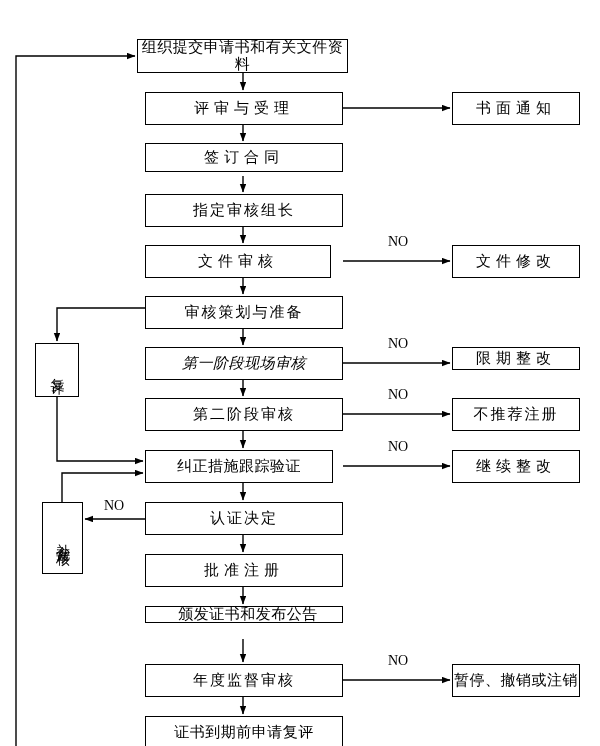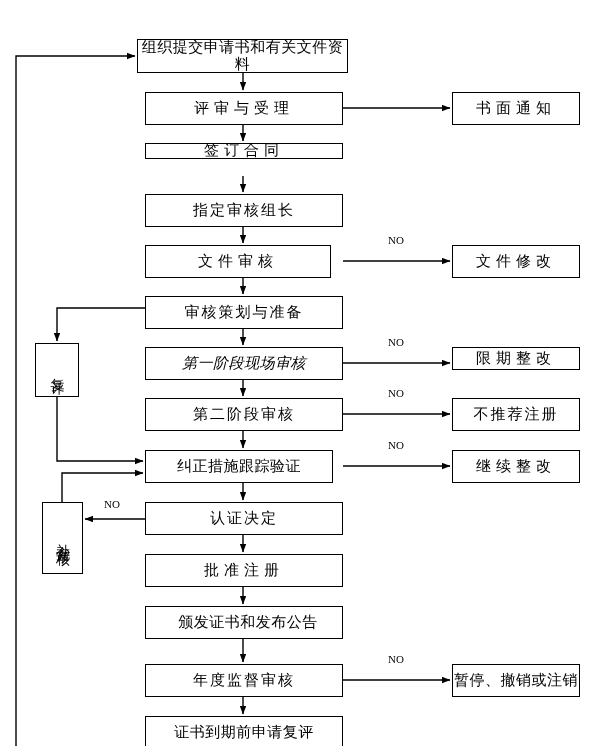--- a/index.html
+++ b/index.html
@@ -48,21 +48,21 @@
   .node.tight      { letter-spacing: 0.5px; }
   .node.vertical {
     writing-mode: vertical-rl;
     text-orientation: upright;
     letter-spacing: 3px;
     font-size: 14px;
   }
   .edge-label {
     position: absolute;
     font-family: "Liberation Serif", "DejaVu Serif", serif;
-    font-size: 11px;
+    font-size: 14px;
     color: #000000;
     z-index: 3;
     white-space: nowrap;
   }
 </style>
 </head>
 <body>
 
 <div id="canvas">
 
@@ -102,30 +102,30 @@
       <path d="M62,466 L62,437 L143,437" marker-end="url(#arw)"></path>
 
       <path d="M145,483 L85,483" marker-end="url(#arw)"></path>
 
       <path d="M243,713 L243,735 L16,735 L16,20 L135,20" marker-end="url(#arw)"></path>
     </g>
   </svg>
 
 <div class="node tight" style="left: 137px; top: 3px; width: 211px; height: 34px;">组织提交申请书和有关文件资料</div>
     <div class="node wide-space" style="left: 145px; top: 56px; width: 198px; height: 33px;">评审与受理</div>
-    <div class="node wide-space" style="left: 145px; top: 107px; width: 198px; height: 16px;">签订合同</div>
+    <div class="node wide-space" style="left: 145px; top: 107px; width: 198px; height: 29px;">签订合同</div>
     <div class="node mid-space" style="left: 145px; top: 158px; width: 198px; height: 33px;">指定审核组长</div>
     <div class="node wide-space" style="left: 145px; top: 209px; width: 186px; height: 33px;">文件审核</div>
     <div class="node mid-space" style="left: 145px; top: 260px; width: 198px; height: 33px;">审核策划与准备</div>
     <div class="node tight" style="left: 145px; top: 311px; width: 198px; height: 33px; font-style: italic;">第一阶段现场审核</div>
     <div class="node mid-space" style="left: 145px; top: 362px; width: 198px; height: 33px;">第二阶段审核</div>
     <div class="node tight" style="left: 145px; top: 414px; width: 188px; height: 33px;">纠正措施跟踪验证</div>
     <div class="node mid-space" style="left: 145px; top: 466px; width: 198px; height: 33px;">认证决定</div>
     <div class="node wide-space" style="left: 145px; top: 518px; width: 198px; height: 33px;">批准注册</div>
-    <div class="node tight" style="left: 145px; top: 570px; width: 198px; height: 33px; padding-left: 8px;">颁发证书和发布公告</div>
+    <div class="node tight" style="left: 145px; top: 570px; width: 198px; height: 17px; padding-left: 8px;">颁发证书和发布公告</div>
     <div class="node mid-space" style="left: 145px; top: 628px; width: 198px; height: 33px;">年度监督审核</div>
     <div class="node tight" style="left: 145px; top: 680px; width: 198px; height: 33px;">证书到期前申请复评</div>
     <div class="node wide-space" style="left: 452px; top: 56px; width: 128px; height: 33px;">书面通知</div>
     <div class="node wide-space" style="left: 452px; top: 209px; width: 128px; height: 33px;">文件修改</div>
     <div class="node wide-space" style="left: 452px; top: 311px; width: 128px; height: 23px;">限期整改</div>
     <div class="node mid-space" style="left: 452px; top: 362px; width: 128px; height: 33px;">不推荐注册</div>
     <div class="node wide-space" style="left: 452px; top: 414px; width: 128px; height: 33px;">继续整改</div>
     <div class="node tight" style="left: 452px; top: 628px; width: 128px; height: 33px;">暂停、撤销或注销</div>
     <div class="node vertical" style="left: 35px; top: 307px; width: 44px; height: 54px;">复评</div>
     <div class="node vertical" style="left: 42px; top: 466px; width: 41px; height: 72px;">补充审核</div>

